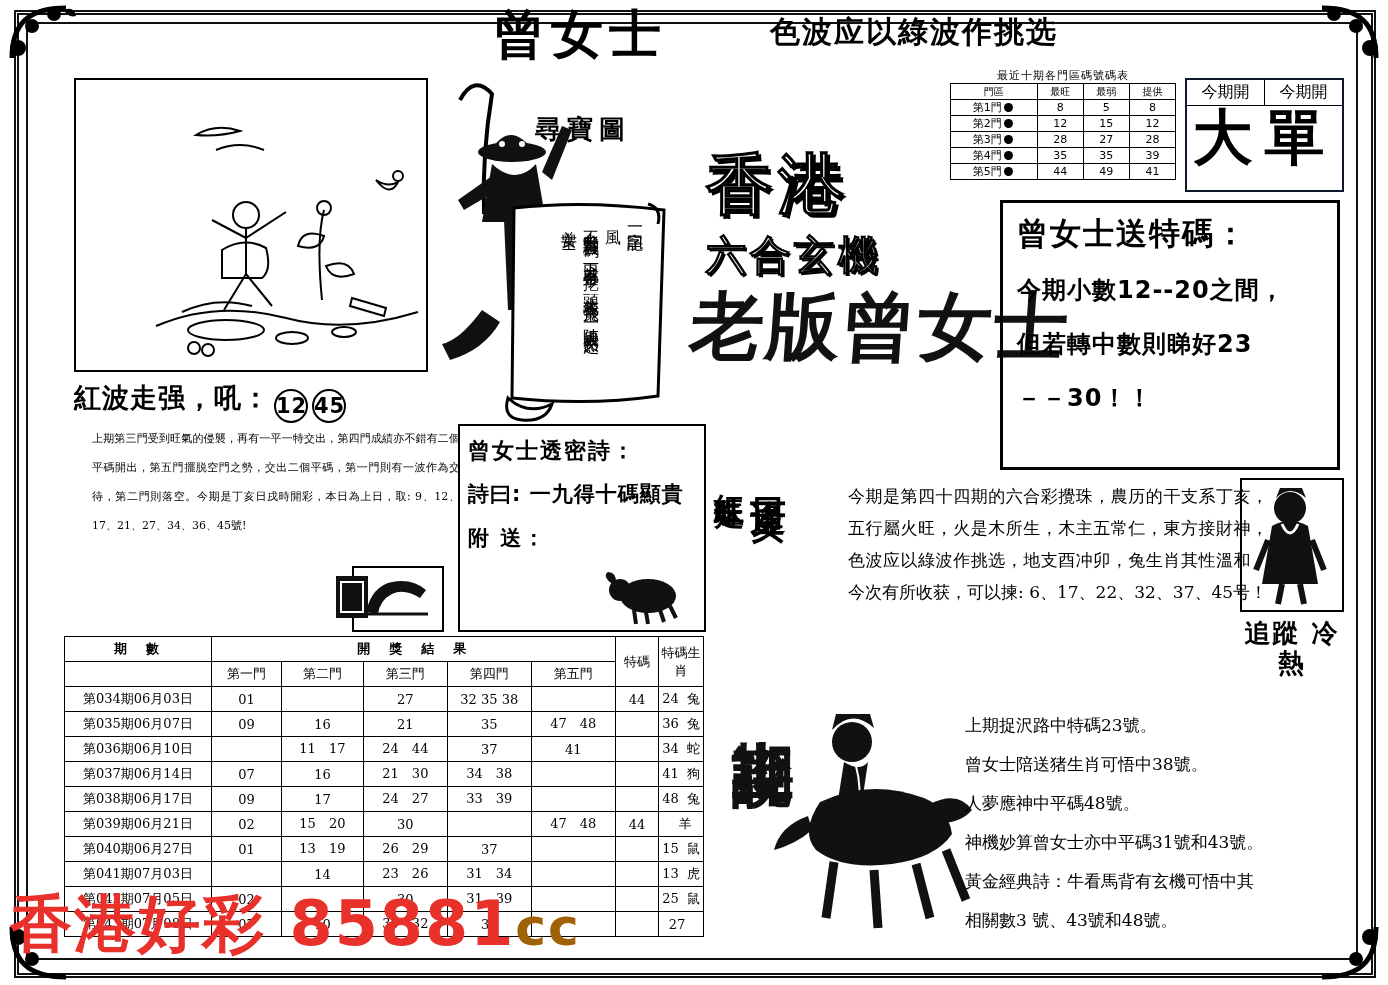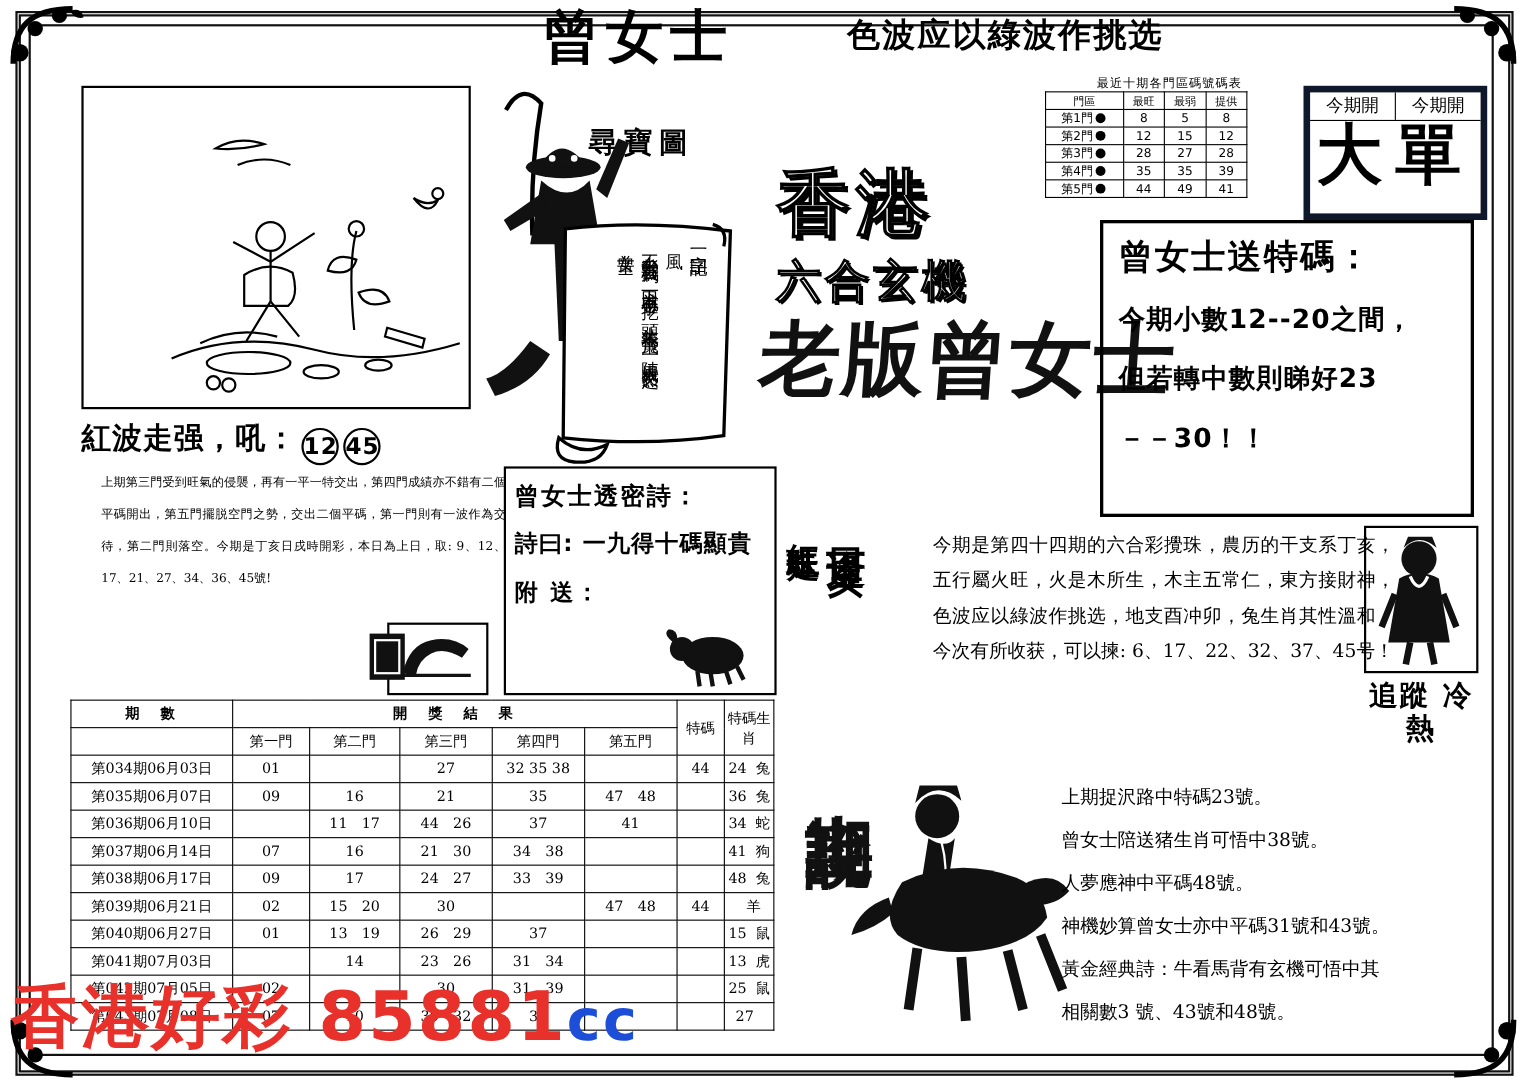--- a/index.html
+++ b/index.html
@@ -38,29 +38,29 @@
     text-align:center;line-height:56px;
   }
   .issue{
     position:absolute;left:770px;top:12px;width:360px;
     font-size:30px;font-weight:bold;letter-spacing:2px;color:#000;
   }
 
   
   .stats-box{position:absolute;left:950px;top:68px;width:226px;height:118px;}
   .stats-title{font-size:11px;text-align:center;letter-spacing:1px;}
-  table.stats{border-collapse:collapse;width:184px;font-size:11px;}
+  table.stats{border-collapse:collapse;width:226px;font-size:11px;}
   table.stats td,table.stats th{border:1px solid #000;text-align:center;padding:0 2px;height:15px;}
   table.stats th{font-weight:normal;font-size:10px;}
   .dot{display:inline-block;width:9px;height:9px;border-radius:50%;background:#000;vertical-align:-1px;margin:0 2px;}
 
   
   .today{
     position:absolute;left:1185px;top:78px;width:155px;height:110px;
-    border:6px solid #0f172a;text-align:center;
+    border:2px solid #0f172a;text-align:center;
   }
   .today-head{display:flex;border-bottom:1px solid #000;}
   .today-head div{flex:1;font-size:16px;padding:2px 0;}
   .today-head div:first-child{border-right:1px solid #000;}
   .today-big{font-size:60px;font-weight:bold;letter-spacing:12px;line-height:62px;}
 
   
   .picbox{position:absolute;left:74px;top:78px;width:350px;height:290px;border:2px solid #000;background:#fff;}
   .pic-caption{
     position:absolute;left:535px;top:112px;font-size:26px;font-weight:bold;letter-spacing:6px;
@@ -159,21 +159,21 @@
   td.issuecol{font-size:13px;text-align:left;padding-left:3px;white-space:nowrap;}
 
   
   .wm{
     position:absolute;left:10px;top:882px;width:1100px;height:90px;
     font-size:62px;font-weight:bold;color:#e8312a;letter-spacing:2px;
     font-family:"DejaVu Sans","Liberation Sans",sans-serif;
     white-space:nowrap;
   }
   .wm .num{color:#e8312a;}
-  .wm .cc{color:#1d4ed8;font-size:52px;}
+  .wm .cc{color:#a16207;font-size:52px;}
 
   
   .figman{position:absolute;left:430px;top:60px;width:230px;height:360px;}
   .scroll{position:absolute;left:498px;top:198px;width:180px;height:230px;}
   .horsefig{position:absolute;left:760px;top:700px;width:230px;height:250px;}
   .sheep{position:absolute;left:600px;top:570px;width:90px;height:56px;}
   .stamp{position:absolute;left:352px;top:566px;width:88px;height:62px;border:2px solid #000;}
   .seal{position:absolute;left:332px;top:572px;width:40px;height:50px;}
 </style>
 </head>
@@ -453,21 +453,21 @@
         <td>21</td>
         <td>35</td>
         <td>47　48</td>
         <td></td>
         <td><span>36</span>&nbsp;&nbsp;<span>兔</span></td>
       </tr>
       <tr>
         <td class="issuecol">第036期06月10日</td>
         <td></td>
         <td>11　17</td>
-        <td>44　26</td>
+        <td>24　44</td>
         <td>37</td>
         <td>41</td>
         <td></td>
         <td><span>34</span>&nbsp;&nbsp;<span>蛇</span></td>
       </tr>
       <tr>
         <td class="issuecol">第037期06月14日</td>
         <td>07</td>
         <td>16</td>
         <td>21　30</td>

